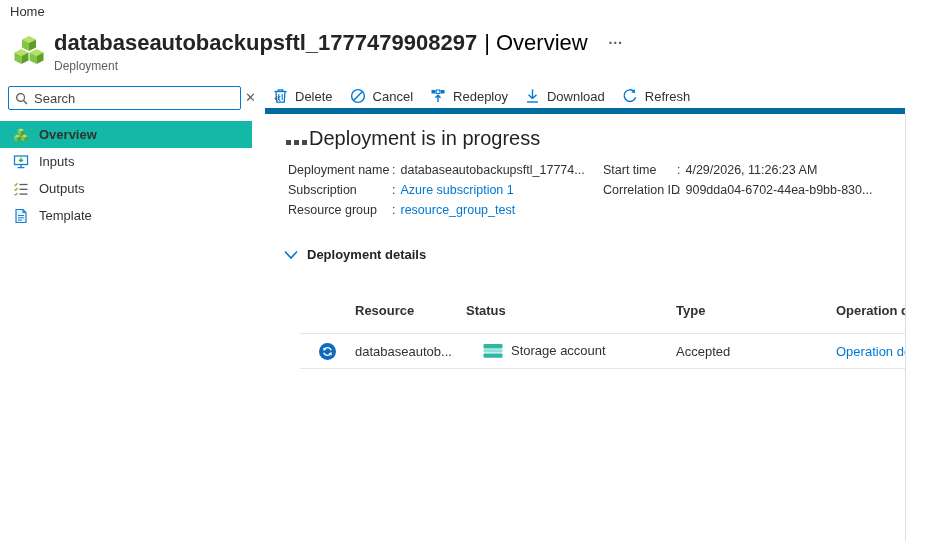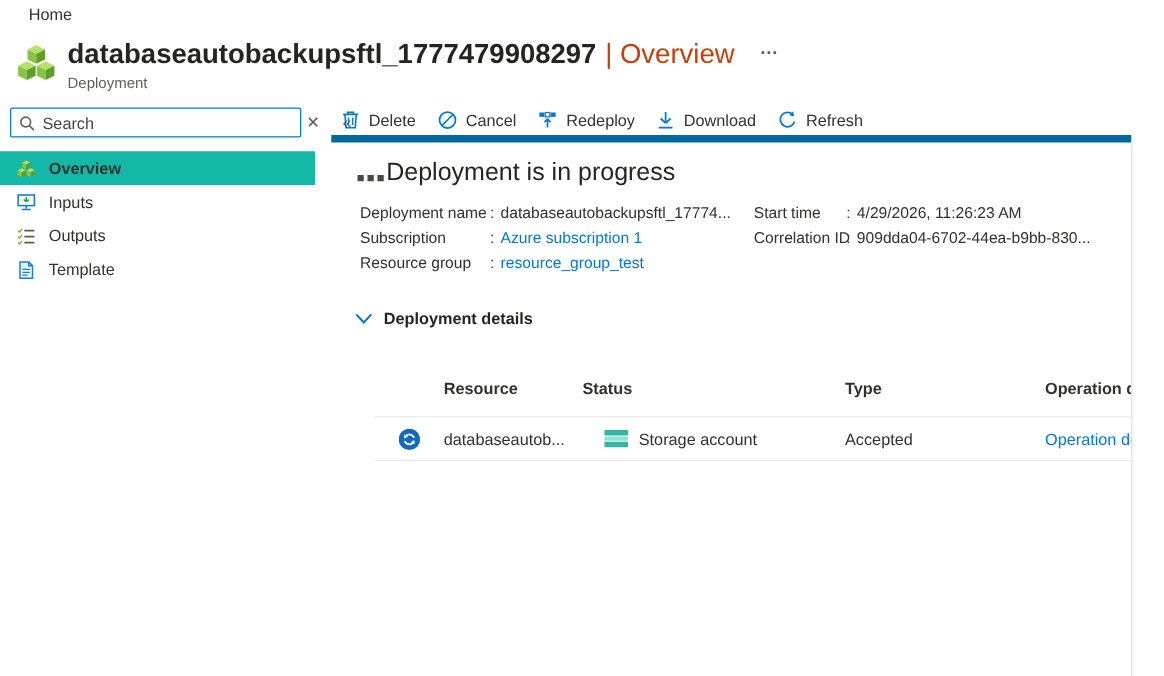--- a/index.html
+++ b/index.html
@@ -1,25 +1,25 @@
 <!DOCTYPE html>
 <html><head>
 <meta charset="utf-8">
 <style>
   html,body{margin:0;padding:0;background:#fff;}
   #app{position:relative;width:931px;height:541px;background:#fff;overflow:hidden;
        font-family:"Liberation Sans","DejaVu Sans",sans-serif;color:#323130;font-size:13px;}
   .abs{position:absolute;}
 
   
-  #breadcrumb{left:10px;top:4px;font-size:13px;color:#323130;cursor:pointer;margin-left:13px;}
+  #breadcrumb{left:10px;top:4px;font-size:13px;color:#323130;cursor:pointer;}
   #hdr-icon{left:12px;top:33px;width:34px;height:34px;}
   #hdr-titlerow{left:54px;top:30px;display:flex;align-items:flex-start;white-space:nowrap;}
   #hdr-title{font-size:22px;font-weight:700;color:#252423;}
-  #hdr-suffix{font-size:22px;font-weight:400;color:#c2410c;margin-left:7px;}
+  #hdr-suffix{font-size:22px;font-weight:400;color:#000000;margin-left:7px;}
   #hdr-more{margin-left:20px;color:#605e5c;font-size:15px;font-weight:700;letter-spacing:1px;cursor:pointer;}
   #hdr-subtitle{left:54px;top:59px;font-size:12px;color:#605e5c;}
 
   
   #search-box{left:8px;top:86px;width:225px;height:22px;border:1.5px solid #0078d4;border-radius:2px;
               display:flex;align-items:center;padding-left:6px;background:#fff;}
   #search-ph{color:#444;font-size:13px;margin-left:6px;}
   .mini-btn{color:#605e5c;font-size:13px;cursor:pointer;}
   #search-clear{left:245px;top:90px;}
   #search-collapse{left:274px;top:90px;}
@@ -50,21 +50,21 @@
   .link{color:#0078d4;cursor:pointer;text-decoration:none;}
 
   #expander{left:284px;top:247px;display:flex;align-items:center;gap:9px;cursor:pointer;}
   #expander-lbl{font-size:13px;font-weight:700;color:#252423;}
 
   #dtable{left:300px;top:288px;width:605px;overflow:hidden;}
   .trow{display:grid;grid-template-columns:55px 111px 210px 160px 120px;align-items:center;}
   #thead{height:45px;border-bottom:1px solid #e8e6e4;font-weight:700;font-size:13px;}
   #tbodyrow{height:34px;border-bottom:1px solid #e8e6e4;font-size:13px;}
   .cell{white-space:nowrap;overflow:hidden;}
-  .type-cell{display:flex;align-items:center;gap:8px;padding-left:17px;}
+  .type-cell{display:flex;gap:8px;padding-left:17px;}
   .icon-cell{display:flex;justify-content:center;}
 
   #pane-divider{left:905px;top:114px;width:1px;height:427px;background:#e1dfdd;}
 </style>
 </head>
 <body>
 
 <div id="app">
 
   <div class="abs" id="breadcrumb">Home</div>

